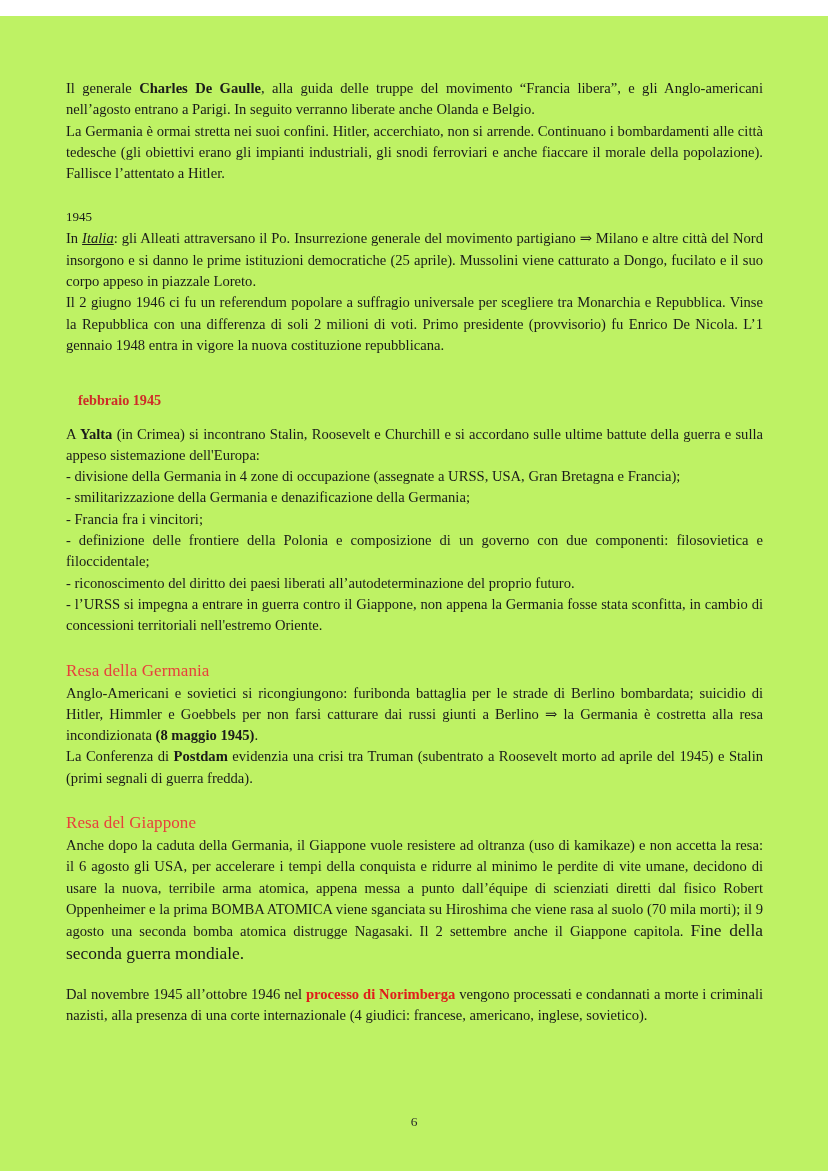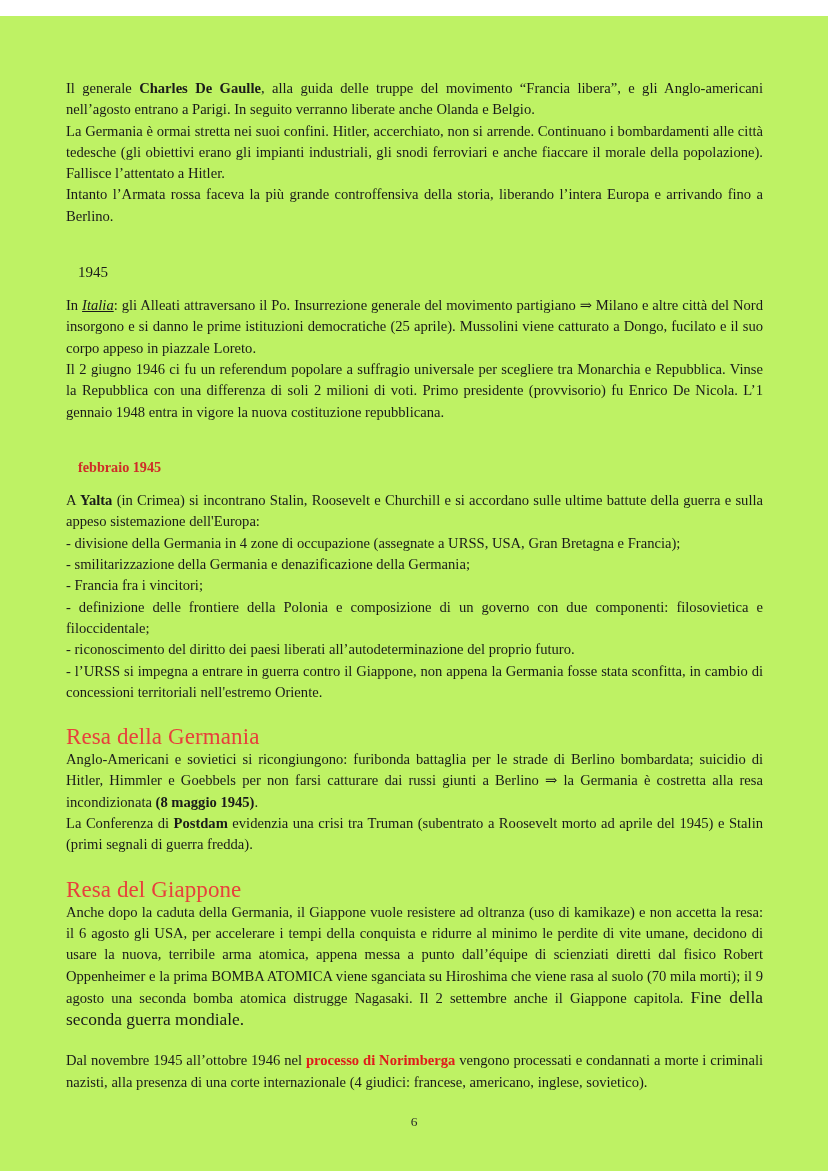--- a/index.html
+++ b/index.html
@@ -42,33 +42,33 @@
   .red-head-sm {
     color: #cf2b28;
     font-weight: bold;
     font-size: 14.2px;
     line-height: 21.3px;
     margin: 12px;
   }
   .red-head-lg {
     color: #e8403c;
     font-weight: normal;
-    font-size: 23px;
+    font-size: 17px;
     line-height: 24px;
     margin: 0;
     letter-spacing: 0.1px;
   }
   .red-inline {
     color: #e01b1b;
     font-weight: bold;
   }
   .year-head {
-    font-size: 15px;
+    font-size: 13px;
     line-height: 22px;
-    margin: 12px;
+    margin: 0;
   }
   .bigline {
     font-size: 17.4px;
   }
   .sp-sec { height: 22px; }
   .sp-para { height: 19px; }
   #pagenum {
     position: absolute;
     left: 0;
     top: 1098px;
@@ -84,21 +84,20 @@
 
 <div id="page">
 
   <div id="content">
 
     <p><span>Il generale </span><span class="b">Charles De Gaulle</span><span>, alla guida delle truppe del movimento “Francia libera”, e gli Anglo-americani nell’agosto entrano a Parigi. In seguito verranno liberate anche Olanda e Belgio.</span></p>
 
     <p>La Germania è ormai stretta nei suoi confini. Hitler, accerchiato, non si arrende. Continuano i bombardamenti alle città tedesche (gli obiettivi erano gli impianti industriali, gli snodi ferroviari e anche fiaccare il morale della popolazione). Fallisce l’attentato a Hitler.</p>
 
 
-    <p>Intanto l’Armata rossa faceva la più grande controffensiva della storia, liberando l’intera Europa e arrivando fino a Berlino.</p>
 
     <div class="sp-sec"></div>
 
     <p class="year-head nojust">1945</p>
 
     <p><span>In </span><span class="u">Italia</span><span>: gli Alleati attraversano il Po. Insurrezione generale del movimento partigiano ⇒ Milano e altre città del Nord insorgono e si danno le prime istituzioni democratiche (25 aprile). Mussolini viene catturato a Dongo, fucilato e il suo corpo appeso in piazzale Loreto.</span></p>
 
     <p>Il 2 giugno 1946 ci fu un referendum popolare a suffragio universale per scegliere tra Monarchia e Repubblica. Vinse la Repubblica con una differenza di soli 2 milioni di voti. Primo presidente (provvisorio) fu Enrico De Nicola. L’1 gennaio 1948 entra in vigore la nuova costituzione repubblicana.</p>
 
     <div class="sp-sec"></div>

